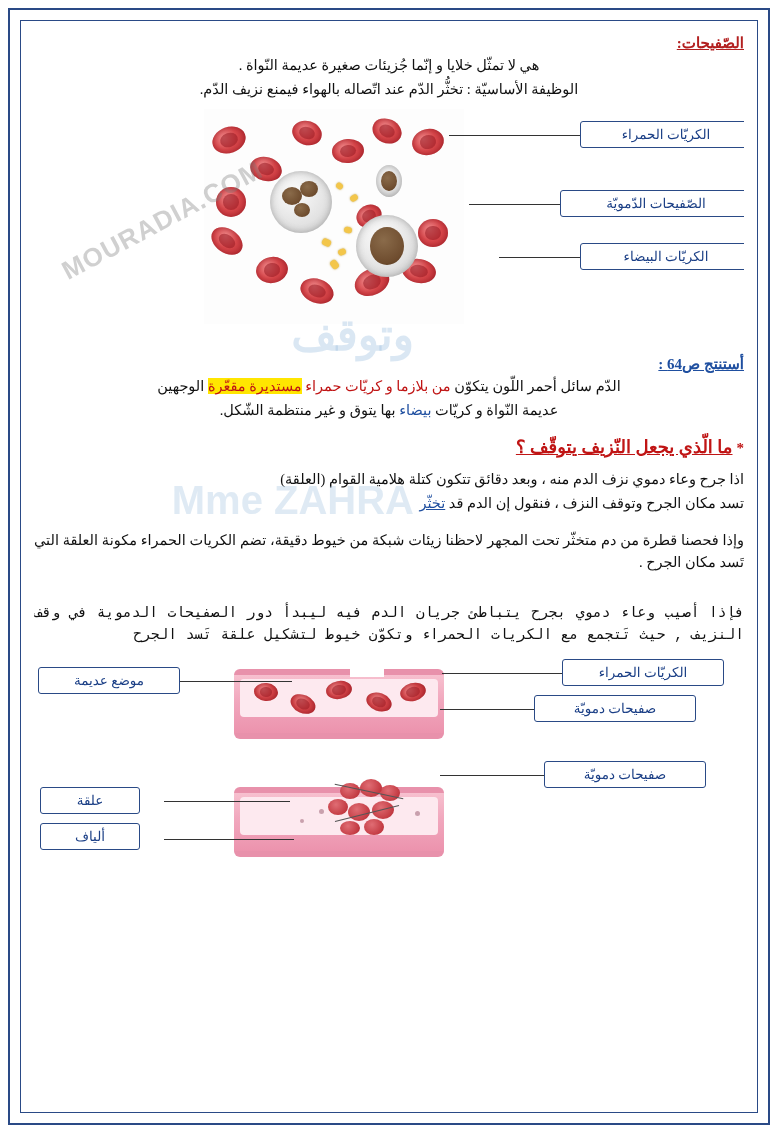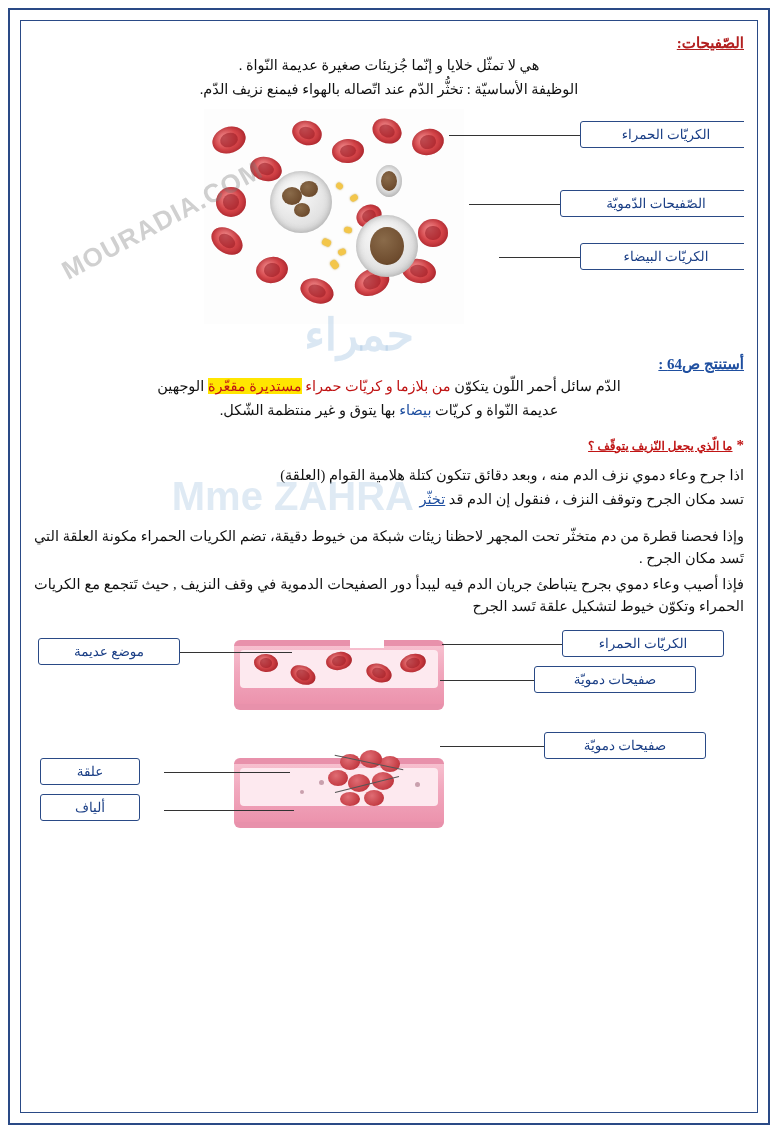--- a/index.html
+++ b/index.html
@@ -97,46 +97,46 @@
 
       <div class="leader" style="right:60px; top:26px;  width:235px;"></div>
       <div class="leader" style="right:60px; top:95px;  width:215px;"></div>
       <div class="leader" style="right:60px; top:148px; width:185px;"></div>
 
       <div class="label-box" style="right:-8px;top:12px;width:150px;">الكريّات الحمراء</div>
       <div class="label-box" style="right:-8px;top:81px;width:170px;">الصّفيحات الدّمويّة</div>
       <div class="label-box" style="right:-8px;top:134px;width:150px;">الكريّات البيضاء</div>
 
       <div class="watermark" style="right:470px;top:96px;">MOURADIA.COM</div>
-      <div class="wm2" style="right:330px;top:200px;">حمراء</div>
+      <div class="wm2" style="right:330px;top:200px;">وتوقف</div>
     </div>
 
     <div class="hdg2 sec-title">أستنتج ص64 :</div>
     <p class="ar">
       <span>الدّم سائل أحمر اللّون يتكوّن </span><span class="red">من بلازما و كريّات حمراء </span><span class="red hl">مستديرة مقعّرة</span><span> الوجهين</span>
     </p>
     <p class="ar">
       <span>عديمة النّواة و كريّات </span><span class="blue">بيضاء</span><span> بها يتوق و غير منتظمة الشّكل.</span>
     </p>
 
     <div style="margin-top:14px;position:relative;">
       <span class="red" style="font-weight:bold;font-size:15px;">*</span>
-      <span class="red" style="font-weight:bold;font-size:12px;text-decoration:underline;text-align:center;">ما الّذي يجعل النّزيف يتوقّف ؟</span>
+      <span class="red" style="font-weight:bold;font-size:18px;text-decoration:underline;text-align:center;">ما الّذي يجعل النّزيف يتوقّف ؟</span>
     </div>
 
     <div style="position:relative;">
       <div class="wm3" style="right:330px;top:10px;">Mme ZAHRA</div>
       <p class="ar just" style="margin-top:10px;">
         <span>اذا جرح وعاء دموي نزف الدم منه ، وبعد دقائق تتكون  كتلة هلامية القوام (العلقة)</span>
       </p>
       <p class="ar just">
         <span>تسد مكان الجرح وتوقف النزف ، فنقول إن الدم قد </span><span class="blue" style="text-decoration:underline;">تخثّر</span>
       </p>
       <p class="ar just" style="margin-top:14px;">وإذا فحصنا قطرة من دم متخثّر تحت المجهر   لاحظنا زيئات شبكة من خيوط دقيقة، تضم الكريات الحمراء  مكونة العلقة التي تَسد مكان الجرح .</p>
-      <p class="ar just" style="margin-top:3px;">فإذا أصيب وعاء دموي بجرح يتباطئ جريان الدم فيه  ليبدأ دور الصفيحات الدموية في وقف النزيف , حيث تَتجمع مع الكريات الحمراء وتكوّن خيوط لتشكيل علقة تَسد الجرح</p>
+      <p class="ar just" style="margin-top:28px;font-family:Liberation Mono, monospace;">فإذا أصيب وعاء دموي بجرح يتباطئ جريان الدم فيه  ليبدأ دور الصفيحات الدموية في وقف النزيف , حيث تَتجمع مع الكريات الحمراء وتكوّن خيوط لتشكيل علقة تَسد الجرح</p>
     </div>
 
     <div class="fig2">
 
       <div class="vessel" style="right:300px;top:18px;width:210px;height:58px;"></div>
       <div class="lumen" style="right:306px;top:28px;width:198px;height:38px;"></div>
       <div class="gap" style="right:360px;top:10px;width:34px;height:16px;"></div>
       <div class="rbc" style="right:318px;top:32px;width:26px;height:18px;transform:rotate(-15deg);"></div>
       <div class="rbc" style="right:352px;top:42px;width:26px;height:18px;transform:rotate(20deg);"></div>
       <div class="rbc" style="right:392px;top:30px;width:26px;height:18px;transform:rotate(-10deg);"></div>

